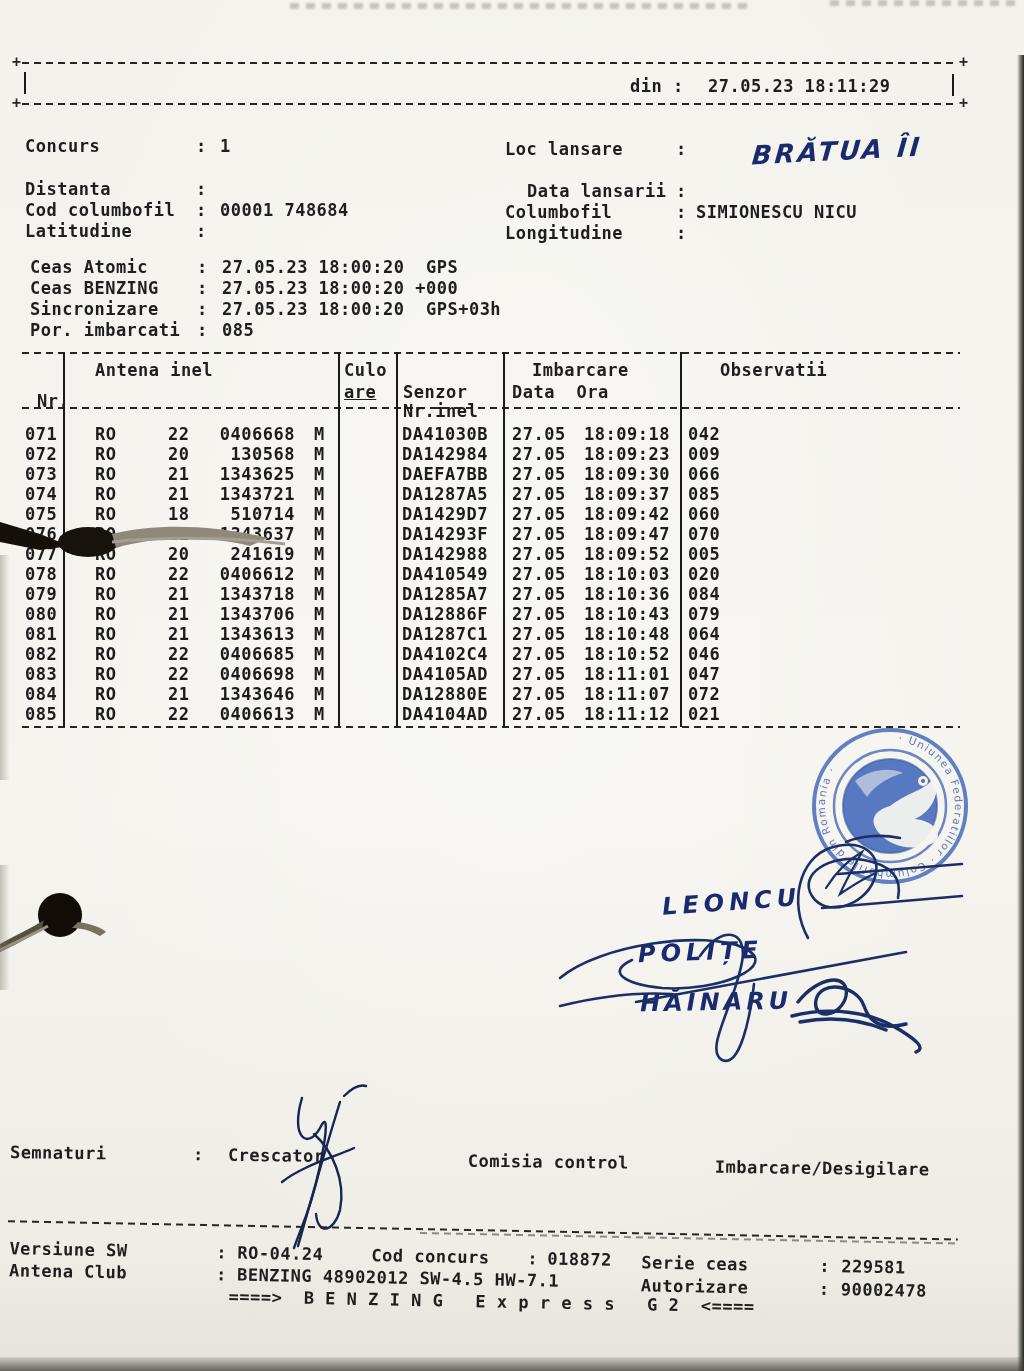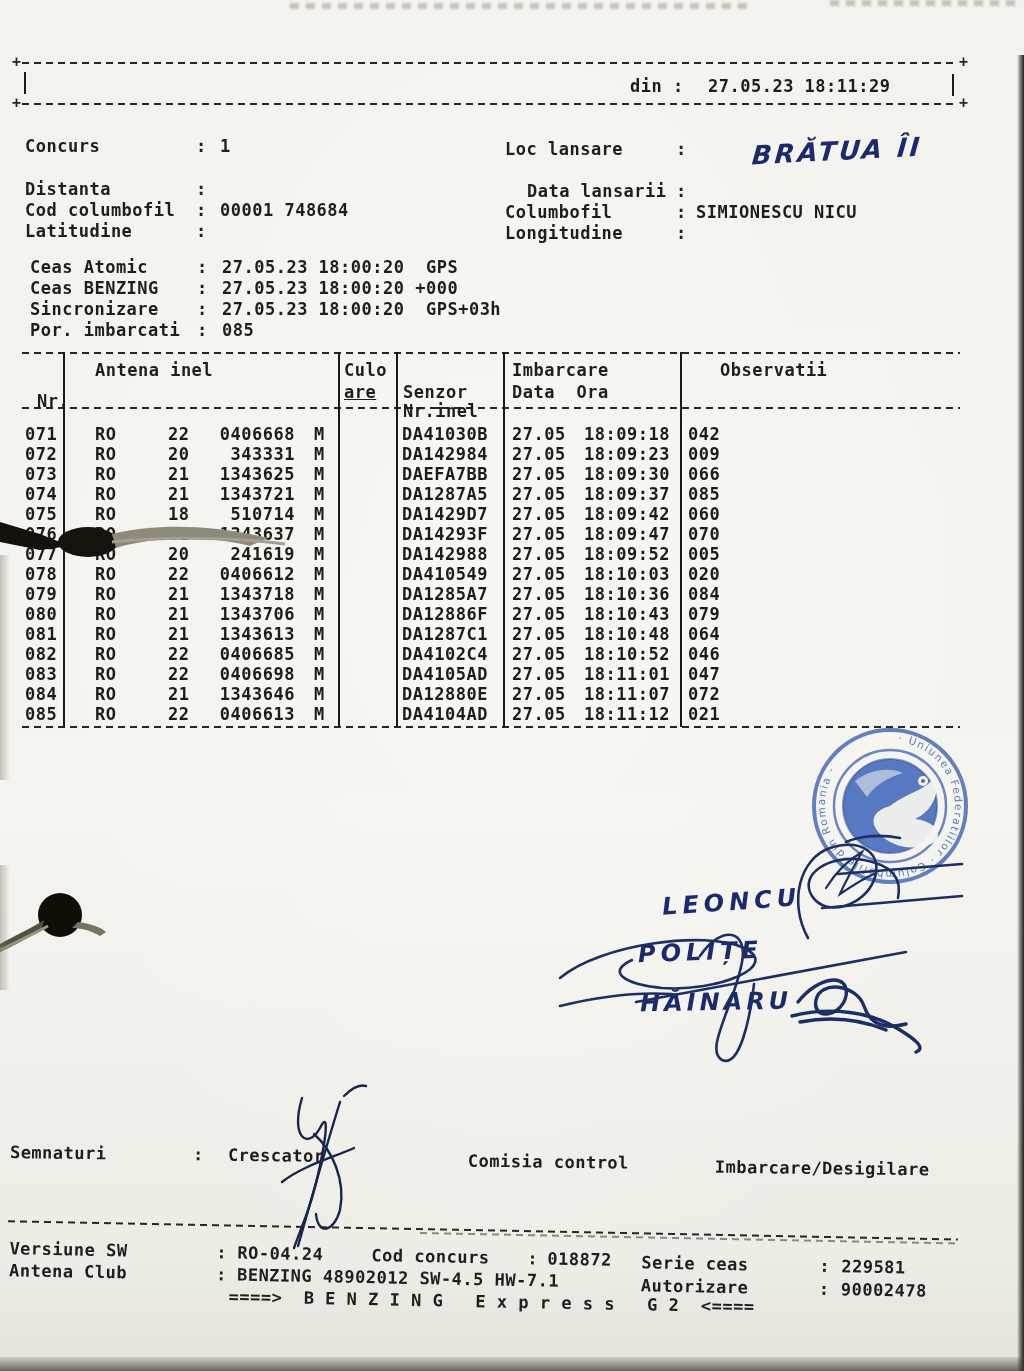--- a/index.html
+++ b/index.html
@@ -102,41 +102,41 @@
   <div class="vline" style="left:396px;top:352px;height:375px;"></div>
   <div class="vline" style="left:503px;top:352px;height:375px;"></div>
   <div class="vline" style="left:680px;top:352px;height:375px;"></div>
 
   <div class="mono" style="left:37px;top:360px;margin-top:31px;">Nr.</div>
   <div class="mono" style="left:95px;top:360px;">Antena inel</div>
   <div class="mono" style="left:344px;top:360px;">Culo</div>
   <div class="mono" style="left:344px;top:382px;text-decoration:underline;">are</div>
   <div class="mono" style="left:403px;top:360px;margin-top:41px;">Nr.inel</div>
   <div class="mono" style="left:403px;top:382px;">Senzor</div>
-  <div class="mono" style="left:512px;top:360px;">Imbarcare</div>
+  <div class="mono" style="left:532px;top:360px;">Imbarcare</div>
   <div class="mono" style="left:512px;top:382px;">Data  Ora</div>
   <div class="mono" style="left:700px;top:360px;margin-left:20px;">Observatii</div>
 
   <div id="table-body" style="position:absolute;left:0;top:424px;width:1024px;">
       <div class="trow" style="top: 0px;">
       <span class="c-nr">071</span>
       <span class="c-country">RO</span>
       <span class="c-year">22</span>
       <span class="c-ring">0406668</span>
       <span class="c-sex">M</span>
       <span class="c-senzor">DA41030B</span>
       <span class="c-data">27.05</span>
       <span class="c-ora">18:09:18</span>
       <span class="c-obs">042</span>
     </div>
       <div class="trow" style="top: 20px;">
       <span class="c-nr">072</span>
       <span class="c-country">RO</span>
       <span class="c-year">20</span>
-      <span class="c-ring">343331</span>
+      <span class="c-ring">130568</span>
       <span class="c-sex">M</span>
       <span class="c-senzor">DA142984</span>
       <span class="c-data">27.05</span>
       <span class="c-ora">18:09:23</span>
       <span class="c-obs">009</span>
     </div>
       <div class="trow" style="top: 40px;">
       <span class="c-nr">073</span>
       <span class="c-country">RO</span>
       <span class="c-year">21</span>

